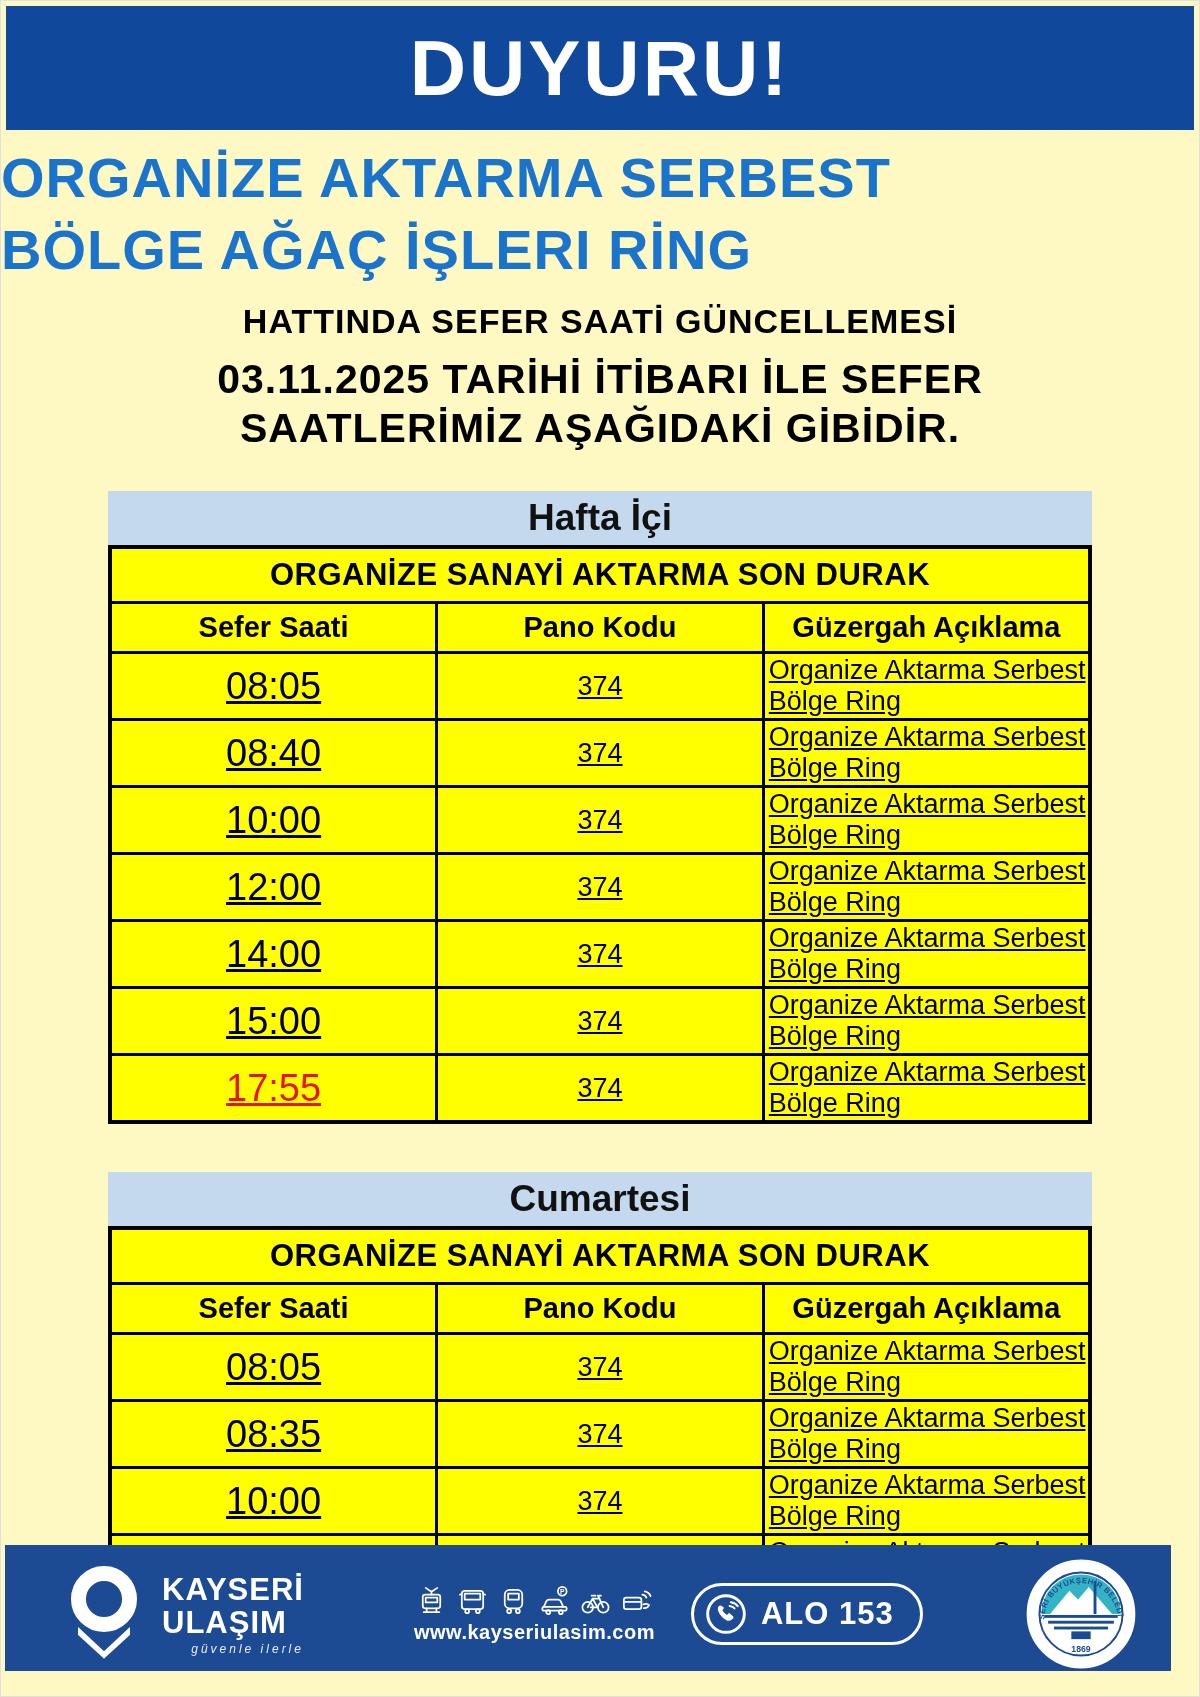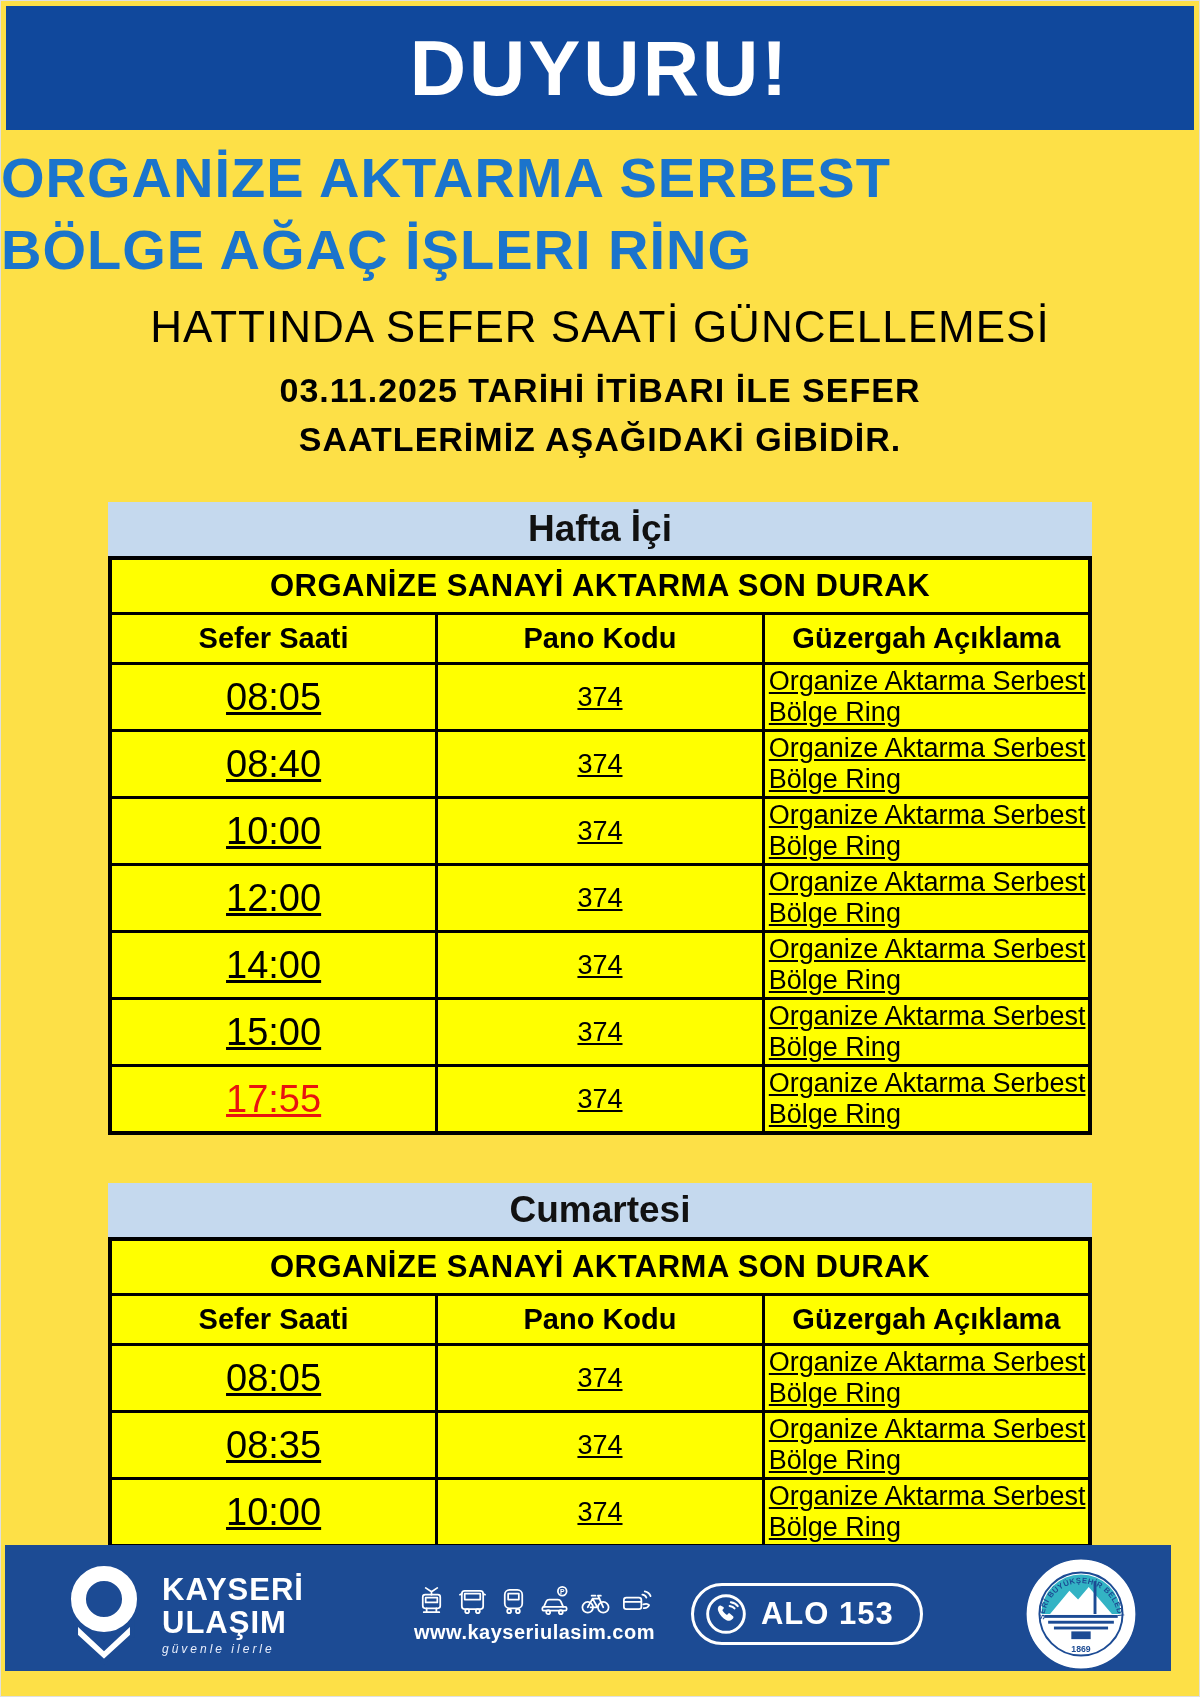--- a/index.html
+++ b/index.html
@@ -1,29 +1,29 @@
 <!DOCTYPE html>
 <html><head>
 <meta charset="utf-8">
 <style>
   html,body{margin:0;padding:0;background:#ffffff;}
   .page{
-    position:relative;width:1200px;height:1697px;background:#fde047;
+    position:relative;width:1200px;height:1697px;background:#fef9c3;
     border:1px solid #e0e0e0;box-sizing:border-box;overflow:hidden;
     font-family:"Liberation Sans",sans-serif;color:#000;
   }
   
   .banner{margin:5px 5px 0 5px;height:124px;background:#10489C;
     display:flex;align-items:center;justify-content:center;}
   .banner-title{color:#fff;font-size:78px;font-weight:800;letter-spacing:3px;}
   
   .heading{margin-top:12px;color:#1B74CC;font-weight:800;
     font-size:56px;line-height:72px;letter-spacing:1px;}
-  .subheading{margin-top:16px;text-align:center;font-size:44px;font-weight:400;letter-spacing:1px;}
-  .dates{margin-top:14px;text-align:center;font-size:34px;font-weight:800;line-height:49px;letter-spacing:1px;}
+  .subheading{margin-top:16px;text-align:center;font-size:34px;font-weight:700;letter-spacing:1px;}
+  .dates{margin-top:14px;text-align:center;font-size:41px;font-weight:800;line-height:49px;letter-spacing:1px;}
   
   .tables-wrap{width:984px;margin:38px auto 0 auto;}
   .day-band{height:54px;background:#C5D9EE;display:flex;align-items:center;justify-content:center;
     font-size:37px;font-weight:700;color:#111;}
   .sched{width:100%;border-collapse:collapse;border:4px solid #000;table-layout:fixed;}
   .sched td{border:3px solid #000;background:#FFFF00;text-align:center;vertical-align:middle;}
   .t-title td{height:50px;font-size:31px;font-weight:700;letter-spacing:.5px;}
   .t-cols td{height:45px;font-size:29px;font-weight:700;}
   .t-row td{height:52px;text-decoration:underline;}
   .col-time{width:195px;}
@@ -32,21 +32,21 @@
   .c-pano{font-size:27px;}
   .c-route{text-align:left !important;padding-left:4px;font-size:27px;}
   .row-highlight .c-time{color:#E81410;}
   .gap2{height:48px;}
   
   .footer{position:absolute;left:4px;right:28px;bottom:25px;height:126px;background:#1C4B94;
     display:flex;align-items:center;padding:12px 0 0 55px;box-sizing:border-box;}
   .logo-group{display:flex;align-items:center;}
   .brand-text{margin-left:14px;color:#fff;}
   .brand-l1,.brand-l2{font-size:31px;font-weight:800;line-height:33px;letter-spacing:1px;}
-  .tagline{font-size:12px;font-style:italic;letter-spacing:3px;text-align:left;margin-top:3px;color:#e8eefc;}
+  .tagline{font-size:12px;font-style:italic;letter-spacing:3px;text-align:right;margin-top:3px;color:#e8eefc;}
   .mid-group{margin-left:110px;display:flex;flex-direction:column;align-items:center;}
   .icons-row{display:flex;gap:8px;align-items:flex-end;}
   .t-icon{width:33px;height:33px;display:block;}
   .website{margin-top:4px;color:#fff;font-size:20px;font-weight:700;letter-spacing:.5px;}
   .alo-badge{margin-left:36px;display:flex;align-items:center;gap:13px;border:3px solid #fff;
     border-radius:34px;padding:6px 26px 6px 10px;color:#fff;font-size:31px;font-weight:800;letter-spacing:1px;}
   .seal{margin-left:auto;margin-right:32px;width:116px;height:116px;}
 </style>
 </head>
 <body>

